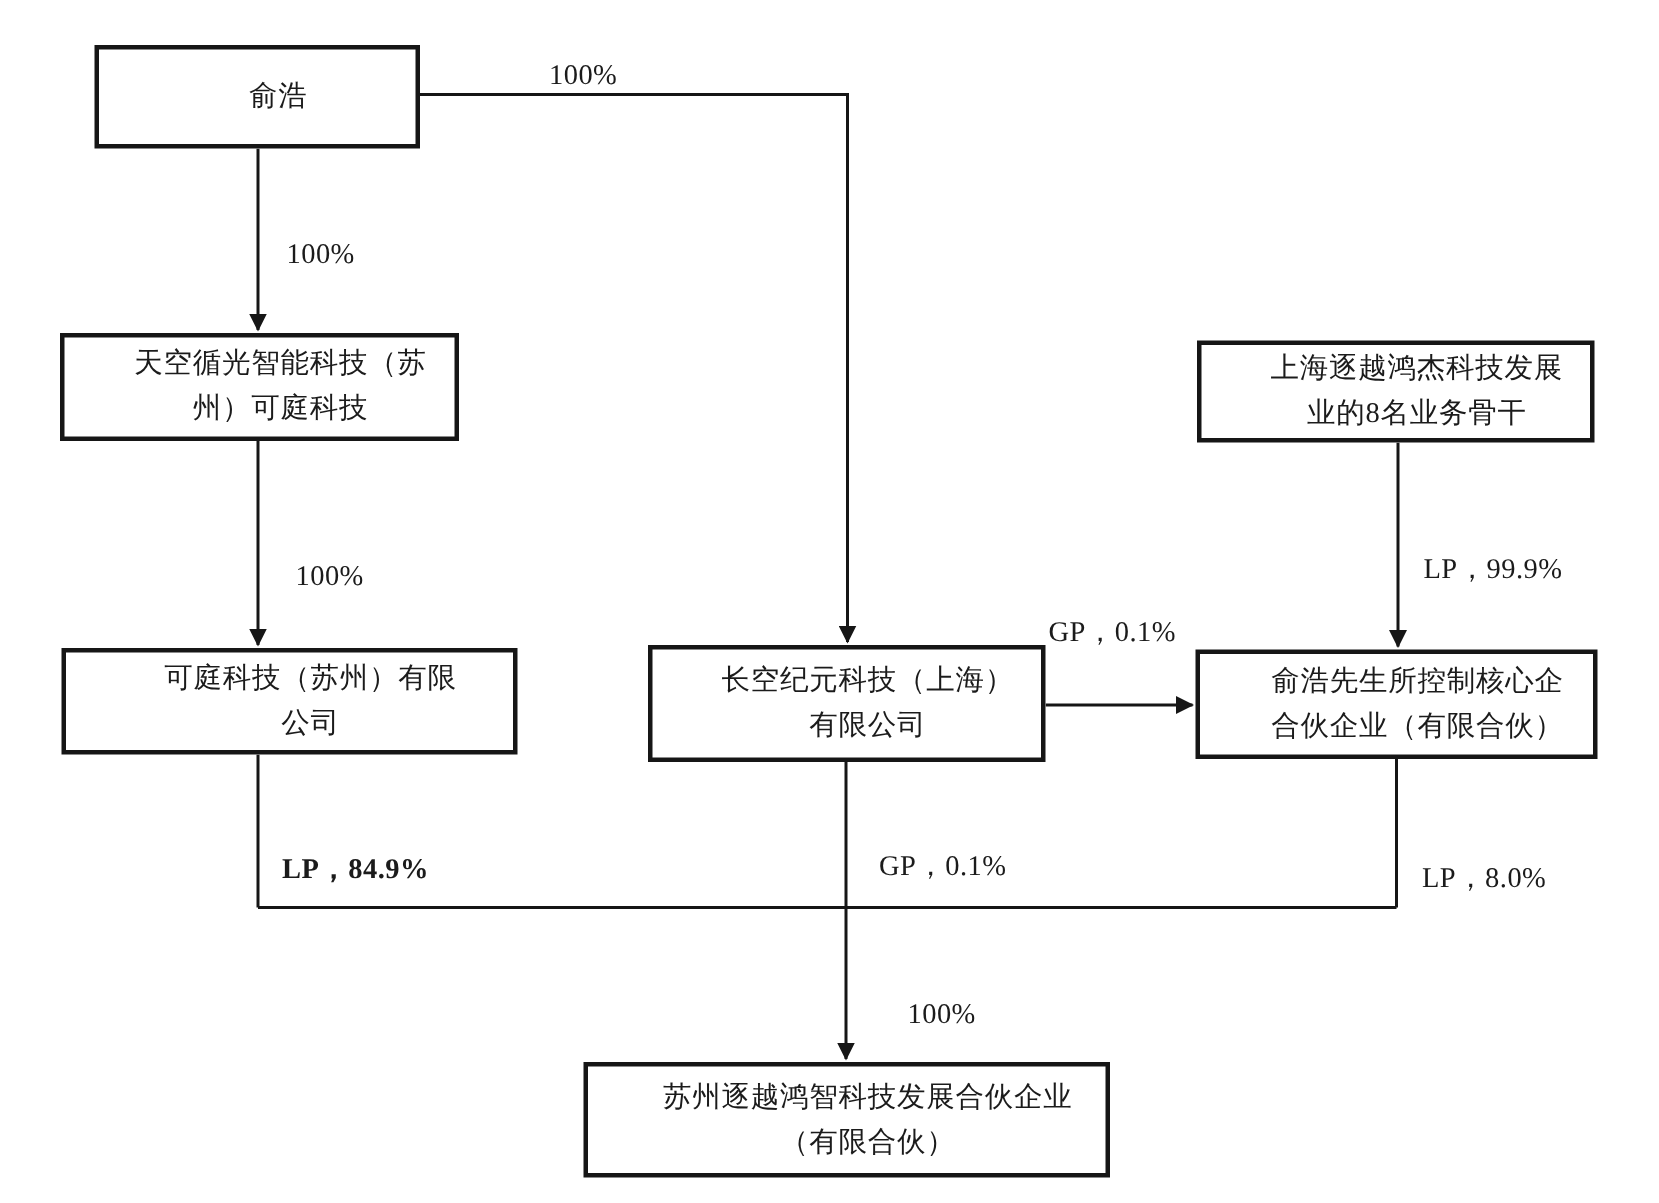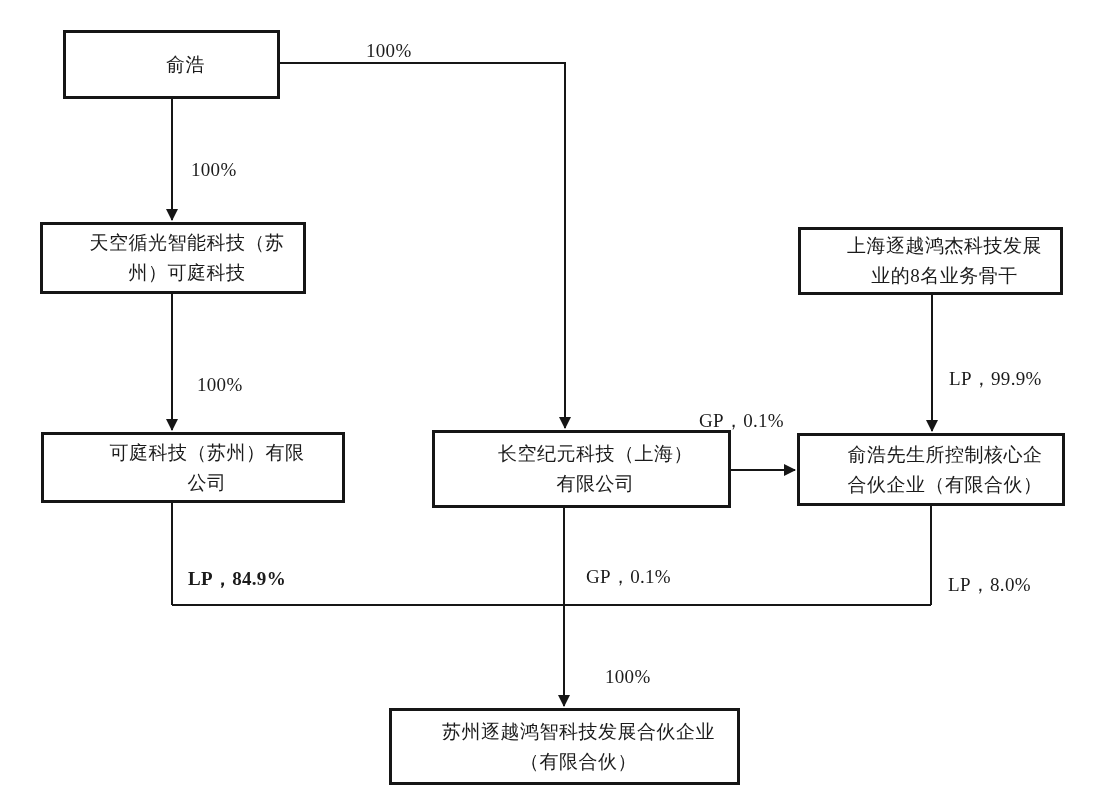--- a/index.html
+++ b/index.html
@@ -34,21 +34,21 @@
     white-space: pre-line;
     font-size: 19px;
     line-height: 30px;
     color: #1b1b1b;
     letter-spacing: 0.5px;
     padding-left: 28px;
   }
   .node-yuhao     { left: 63px;  top: 30px;  width: 217px; height: 69px; }
   .node-tiankong  { left: 40px;  top: 222px; width: 266px; height: 72px; }
   .node-keting    { left: 41px;  top: 432px; width: 304px; height: 71px; }
-  .node-changkong { left: 432px; top: 430px; width: 299px; height: 78px; }
+  .node-changkong { left: 432px; top: 430px; width: 265px; height: 78px; }
   .node-backbone  { left: 798px; top: 227px; width: 265px; height: 68px; }
   .node-shanghai  { left: 797px; top: 433px; width: 268px; height: 73px; }
   .node-suzhou    { left: 389px; top: 708px; width: 351px; height: 77px; font-family: Liberation Serif, serif; }
   .edge-label {
     position: absolute;
     font-size: 19px;
     color: #1b1b1b;
     white-space: nowrap;
     letter-spacing: 0.3px;
     margin-top: 15px;

